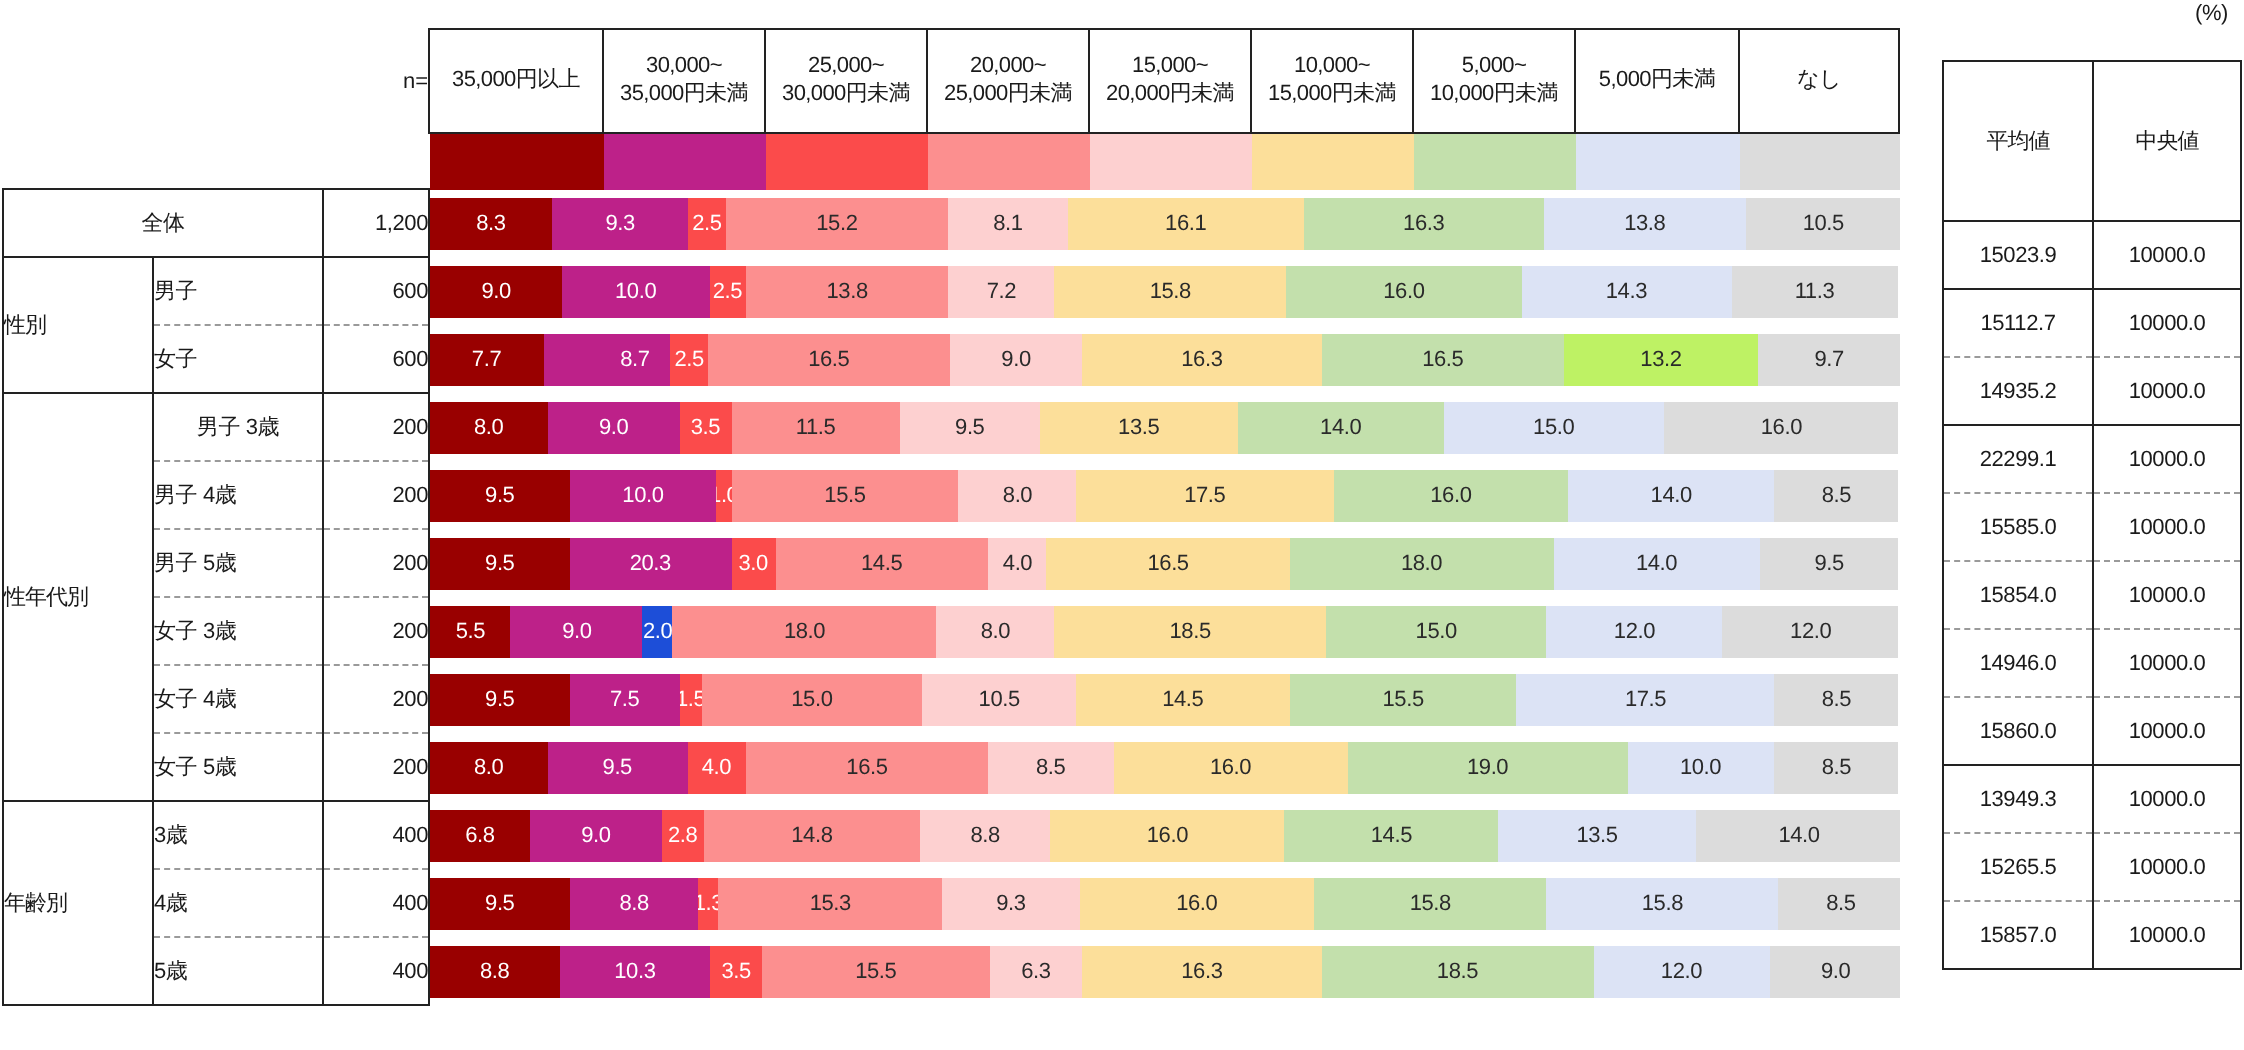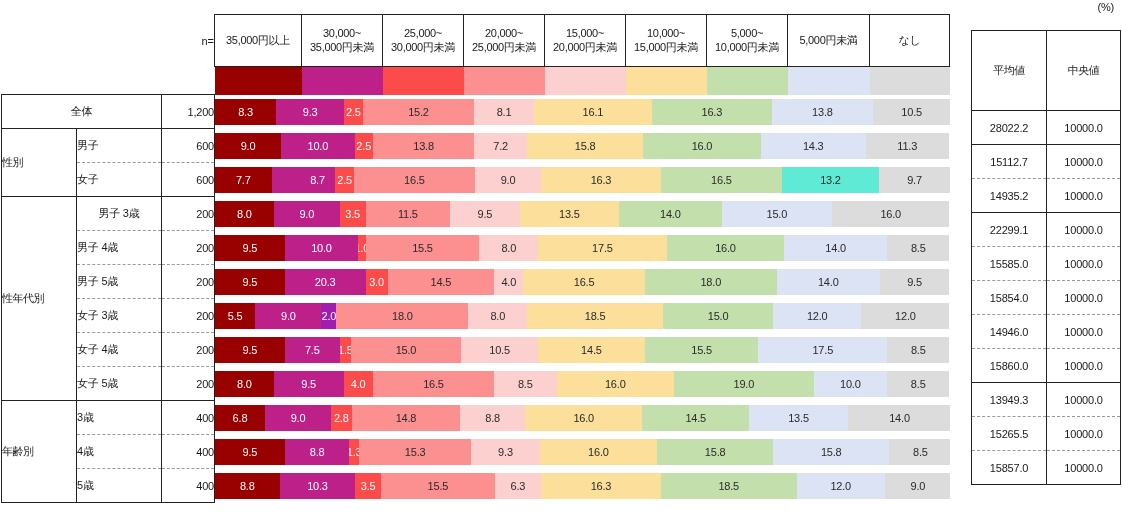--- a/index.html
+++ b/index.html
@@ -314,21 +314,21 @@
                   </div>
                   <div class="seg light" style="background: rgb(253, 208, 208); flex: 0 0 9%;">
                     <span>9.0</span>
                   </div>
                   <div class="seg light" style="background: rgb(252, 223, 154); flex: 0 0 16.3%;">
                     <span>16.3</span>
                   </div>
                   <div class="seg light" style="background: rgb(195, 224, 172); flex: 0 0 16.5%;">
                     <span>16.5</span>
                   </div>
-                  <div class="seg light" style="background: #5eead4; flex: 0 0 13.2%;">
+                  <div class="seg light" style="background: #bef264; flex: 0 0 13.2%;">
                     <span>13.2</span>
                   </div>
                   <div class="seg light" style="background: rgb(220, 220, 220); flex: 0 0 9.7%;">
                     <span>9.7</span>
                   </div>
                 </div>
               </div>
             </td>
           </tr>
           <tr style="height: 34px;">
@@ -448,21 +448,21 @@
             <td class="ncol" style="border-right: 1px solid rgb(34, 34, 34); border-top: 1px dashed rgb(154, 154, 154); border-bottom: none;">200</td>
             <td colspan="9">
               <div class="barwrap">
                 <div class="bar">
                   <div class="seg dark" style="background: rgb(153, 0, 0); flex: 0 0 5.5%;">
                     <span>5.5</span>
                   </div>
                   <div class="seg dark" style="background: rgb(189, 33, 137); flex: 0 0 9%;">
                     <span>9.0</span>
                   </div>
-                  <div class="seg dark" style="background: #a21caf; flex: 0 0 2%;">
+                  <div class="seg dark" style="background: #1d4ed8; flex: 0 0 2%;">
                     <span>2.0</span>
                   </div>
                   <div class="seg light" style="background: rgb(252, 143, 143); flex: 0 0 18%;">
                     <span>18.0</span>
                   </div>
                   <div class="seg light" style="background: rgb(253, 208, 208); flex: 0 0 8%;">
                     <span>8.0</span>
                   </div>
                   <div class="seg light" style="background: rgb(252, 223, 154); flex: 0 0 18.5%;">
                     <span>18.5</span>
@@ -675,21 +675,21 @@
       <colgroup>
           <col style="width:75px">
           <col style="width:74px">
         </colgroup>
       <tbody id="stat-body">
           <tr>
             <td class="stat-hdr" style="height: 80px;">平均値</td>
             <td class="stat-hdr" style="height: 80px;">中央値</td>
           </tr>
           <tr style="height: 34px;">
-            <td class="stat-cell" style="border-width: 1px; border-style: solid; border-color: rgb(34, 34, 34);">28022.2</td>
+            <td class="stat-cell" style="border-width: 1px; border-style: solid; border-color: rgb(34, 34, 34);">15023.9</td>
             <td class="stat-cell" style="border-width: 1px; border-style: solid; border-color: rgb(34, 34, 34);">10000.0</td>
           </tr>
           <tr style="height: 34px;">
             <td class="stat-cell" style="border-left: 1px solid rgb(34, 34, 34); border-right: 1px solid rgb(34, 34, 34); border-top: 1px solid rgb(34, 34, 34); border-bottom: none;">15112.7</td>
             <td class="stat-cell" style="border-left: 1px solid rgb(34, 34, 34); border-right: 1px solid rgb(34, 34, 34); border-top: 1px solid rgb(34, 34, 34); border-bottom: none;">10000.0</td>
           </tr>
           <tr style="height: 34px;">
             <td class="stat-cell" style="border-width: 1px; border-style: dashed solid solid; border-color: rgb(154, 154, 154) rgb(34, 34, 34) rgb(34, 34, 34);">14935.2</td>
             <td class="stat-cell" style="border-width: 1px; border-style: dashed solid solid; border-color: rgb(154, 154, 154) rgb(34, 34, 34) rgb(34, 34, 34);">10000.0</td>
           </tr>

